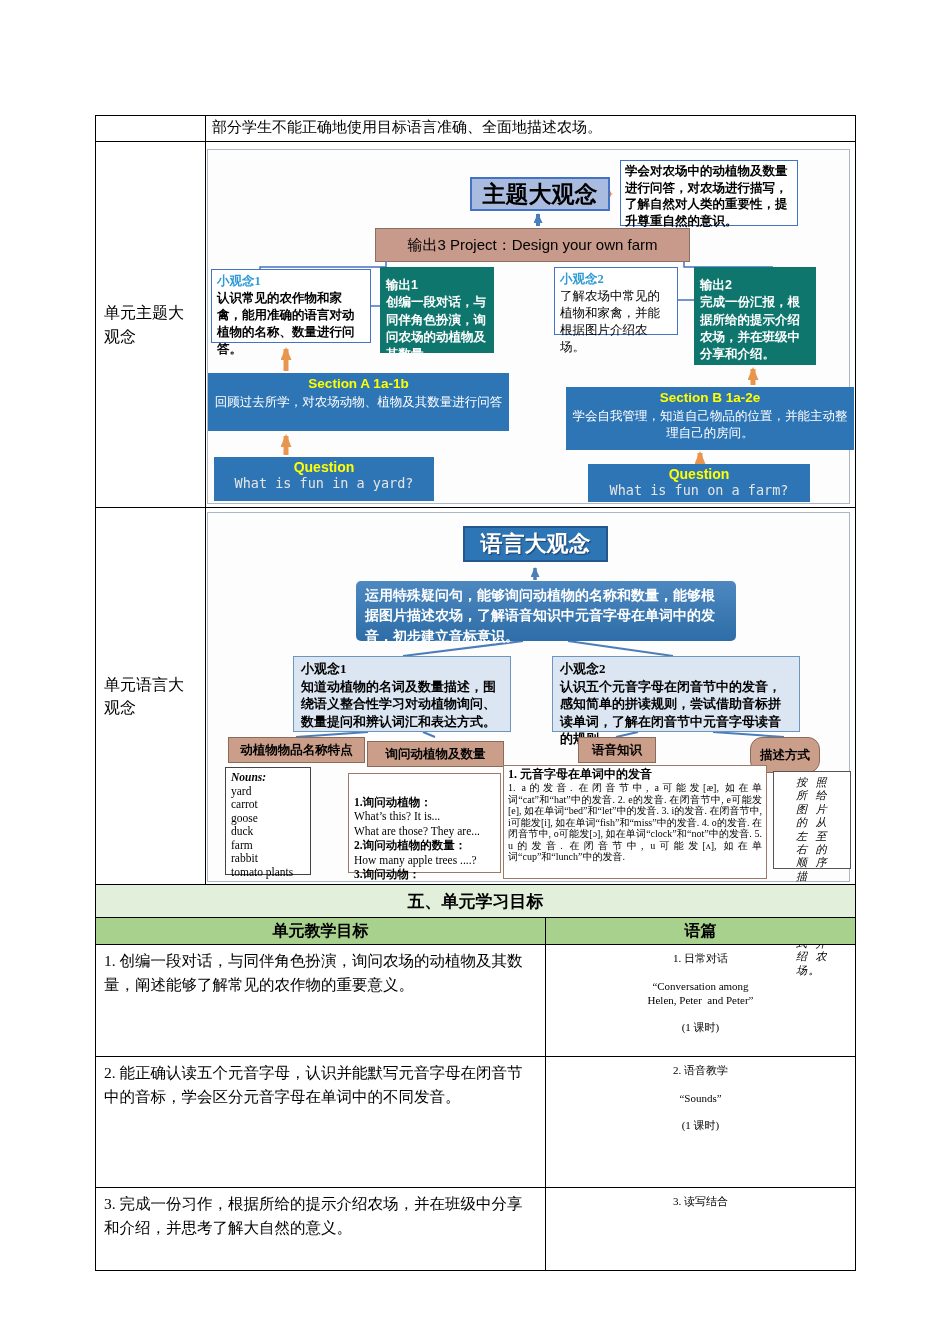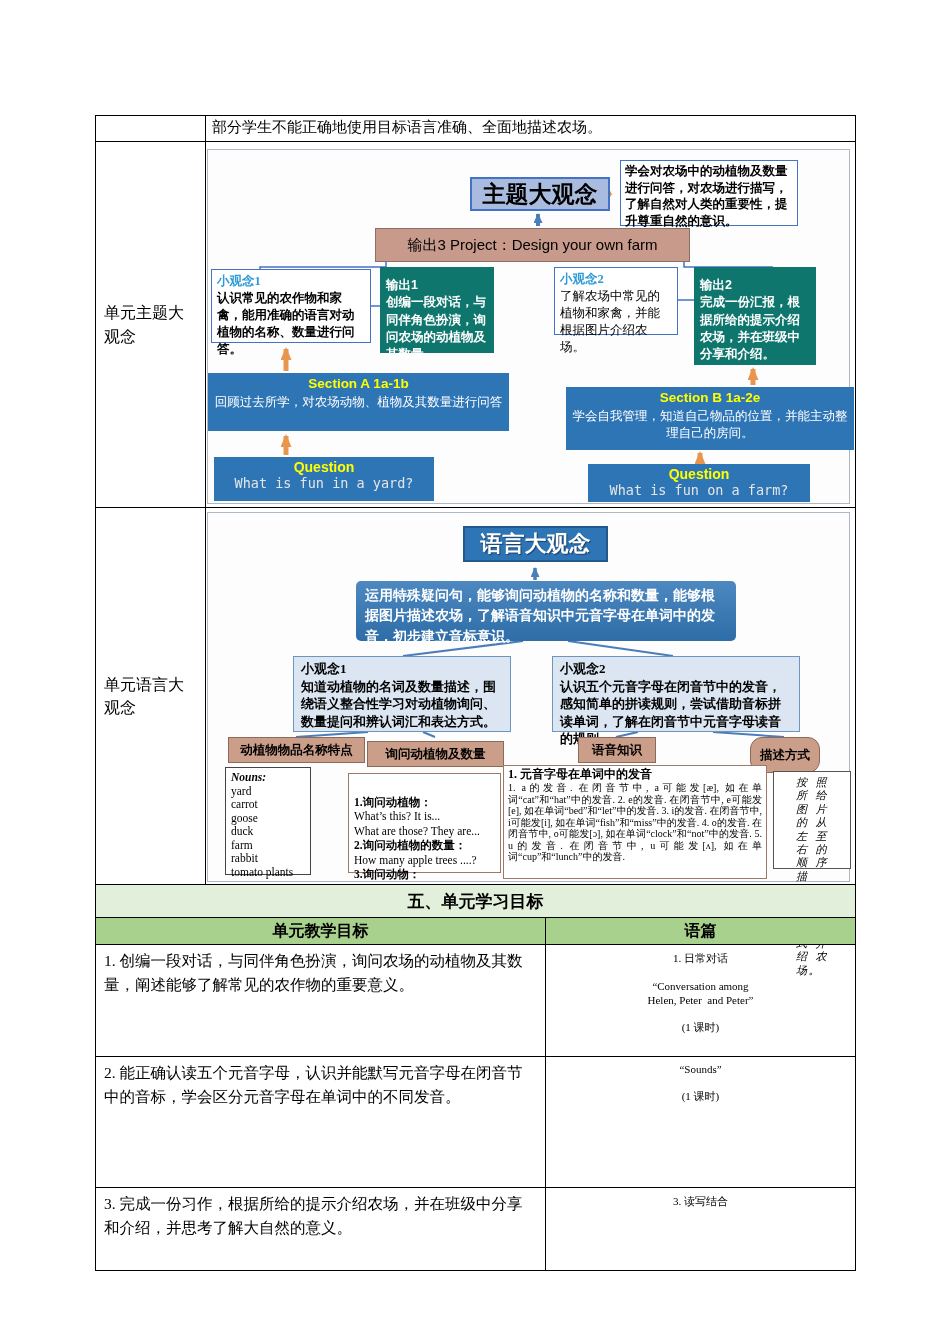--- a/index.html
+++ b/index.html
@@ -243,20 +243,21 @@
         <div class="tl gap">1. 日常对话</div>
         <div class="tl sgap">“Conversation among</div>
         <div class="tl gap">Helen, Peter  and Peter”</div>
         <div class="tl">(1 课时)</div>
       </div>
     </div>
 
     <div class="row" style="height:131px;">
       <div class="cell goal-left">2. 能正确认读五个元音字母，认识并能默写元音字母在闭音节中的音标，学会区分元音字母在单词中的不同发音。</div>
       <div class="cell goal-right">
+        <div class="tl gap">2. 语音教学</div>
         <div class="tl gap">“Sounds”</div>
         <div class="tl">(1 课时)</div>
       </div>
     </div>
 
     <div class="row" style="height:83px;">
       <div class="cell goal-left">3. 完成一份习作，根据所给的提示介绍农场，并在班级中分享和介绍，并思考了解大自然的意义。</div>
       <div class="cell goal-right">
         <div class="tl">3. 读写结合</div>
       </div>

